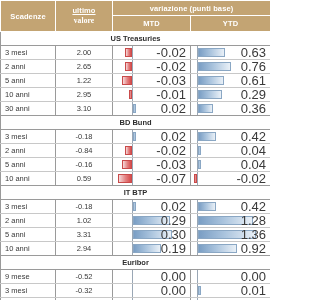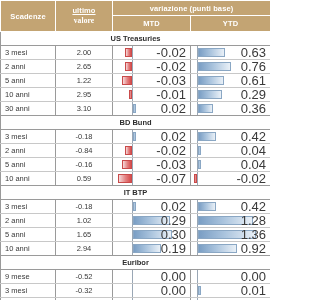--- a/index.html
+++ b/index.html
@@ -308,21 +308,21 @@
             <span class="num">0.29</span>
           </td>
           <td class="cell-bar">
             <div class="zeroline" style="left: 6px;"></div>
             <div class="bar pos-blue" style="left: 7px; width: 54.8571px;"></div>
             <span class="num">1.28</span>
           </td>
         </tr>
         <tr class="data-row">
           <td class="cell-term">5 anni</td>
-          <td class="cell-val">1.65</td>
+          <td class="cell-val">3.31</td>
           <td class="cell-bar">
             <div class="zeroline" style="left: 19px;"></div>
             <div class="bar pos-blue" style="left: 20px; width: 38.5714px;"></div>
             <span class="num">0.30</span>
           </td>
           <td class="cell-bar">
             <div class="zeroline" style="left: 6px;"></div>
             <div class="bar pos-blue" style="left: 7px; width: 58.2857px;"></div>
             <span class="num">1.36</span>
           </td>

